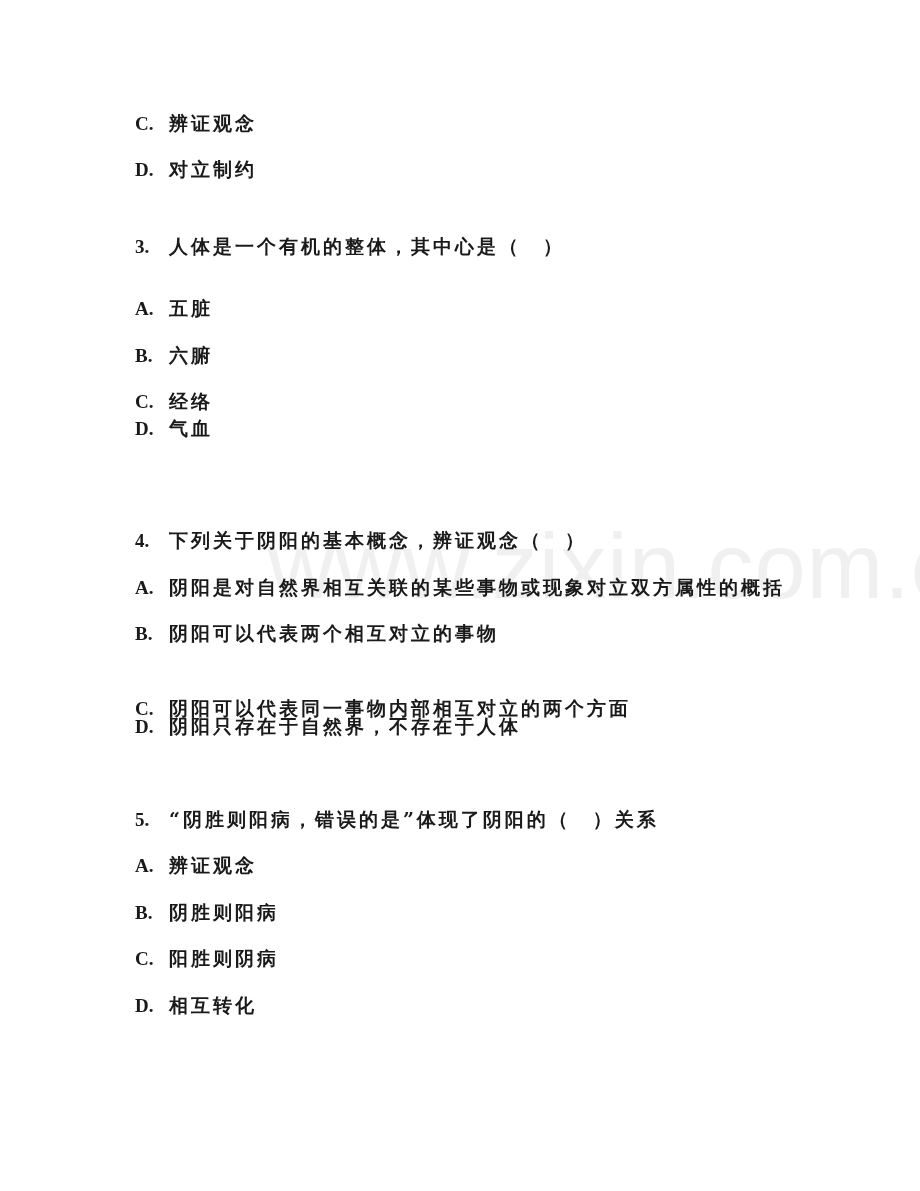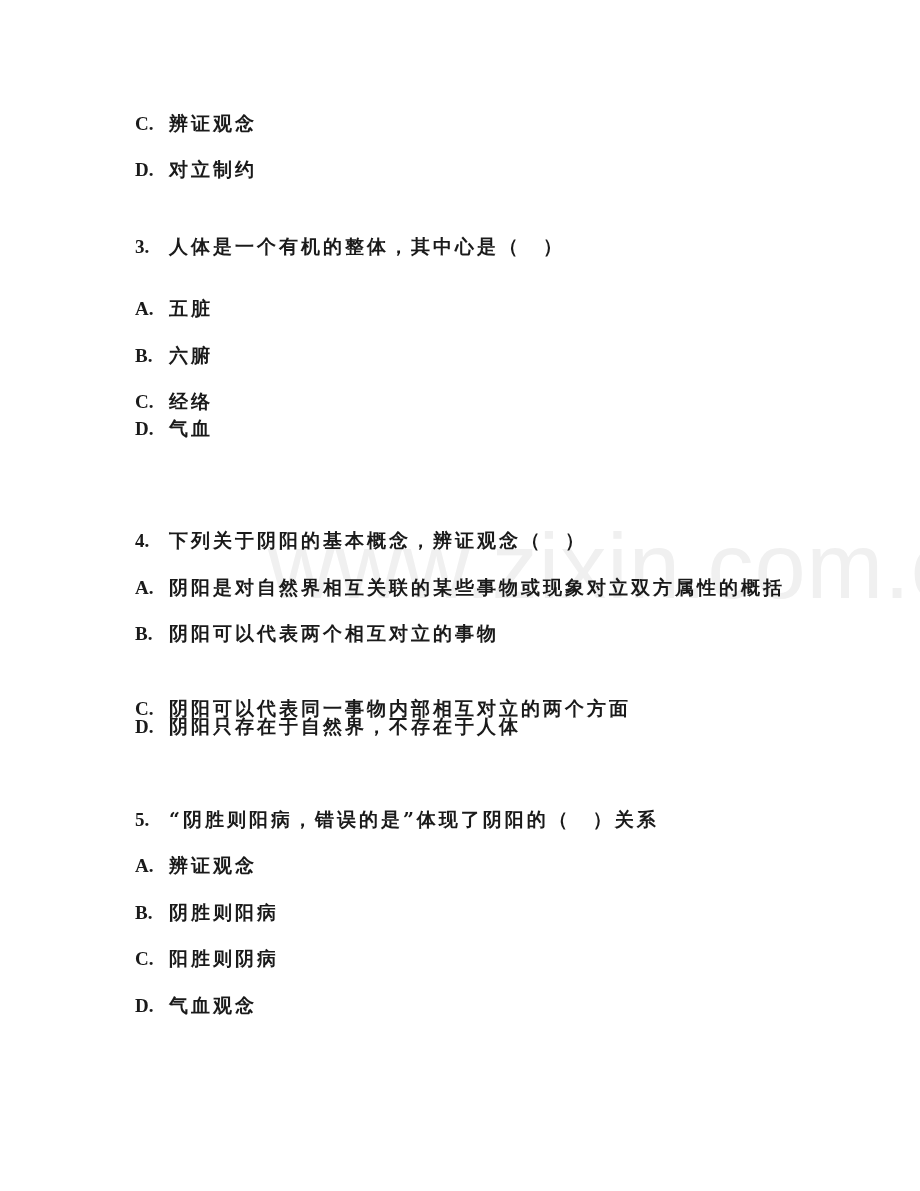--- a/index.html
+++ b/index.html
@@ -75,14 +75,14 @@
 <div class="line" style="top:853px">
   <span class="lbl">A.</span><span>辨证观念</span>
 </div>
 <div class="line" style="top:900px">
   <span class="lbl">B.</span><span>阴胜则阳病</span>
 </div>
 <div class="line" style="top:946px">
   <span class="lbl">C.</span><span>阳胜则阴病</span>
 </div>
 <div class="line" style="top:993px">
-  <span class="lbl">D.</span><span>气血观念</span>
+  <span class="lbl">D.</span><span>相互转化</span>
 </div>
 
 </body></html>

